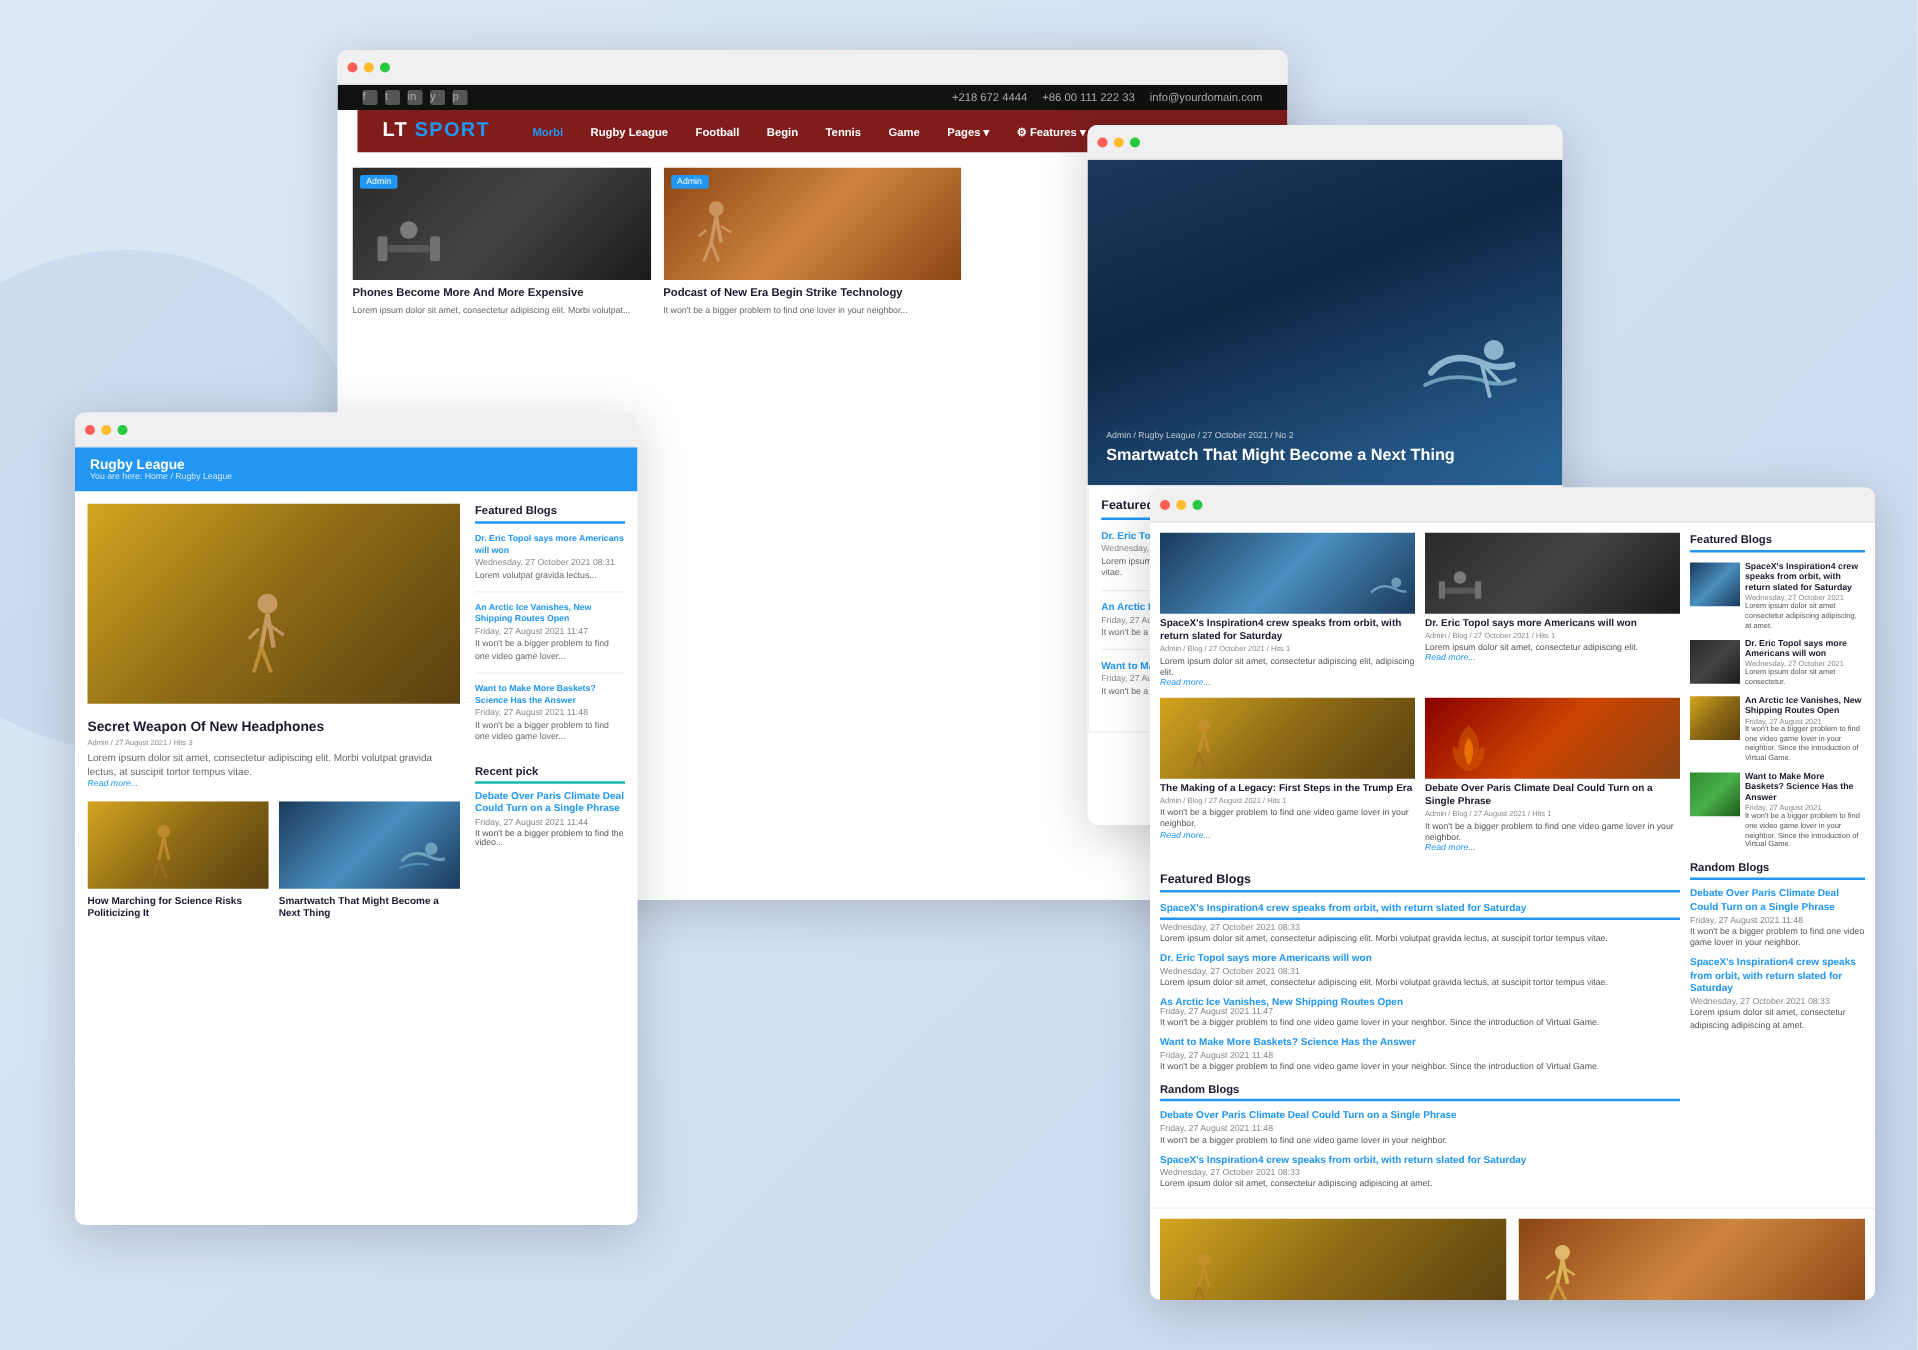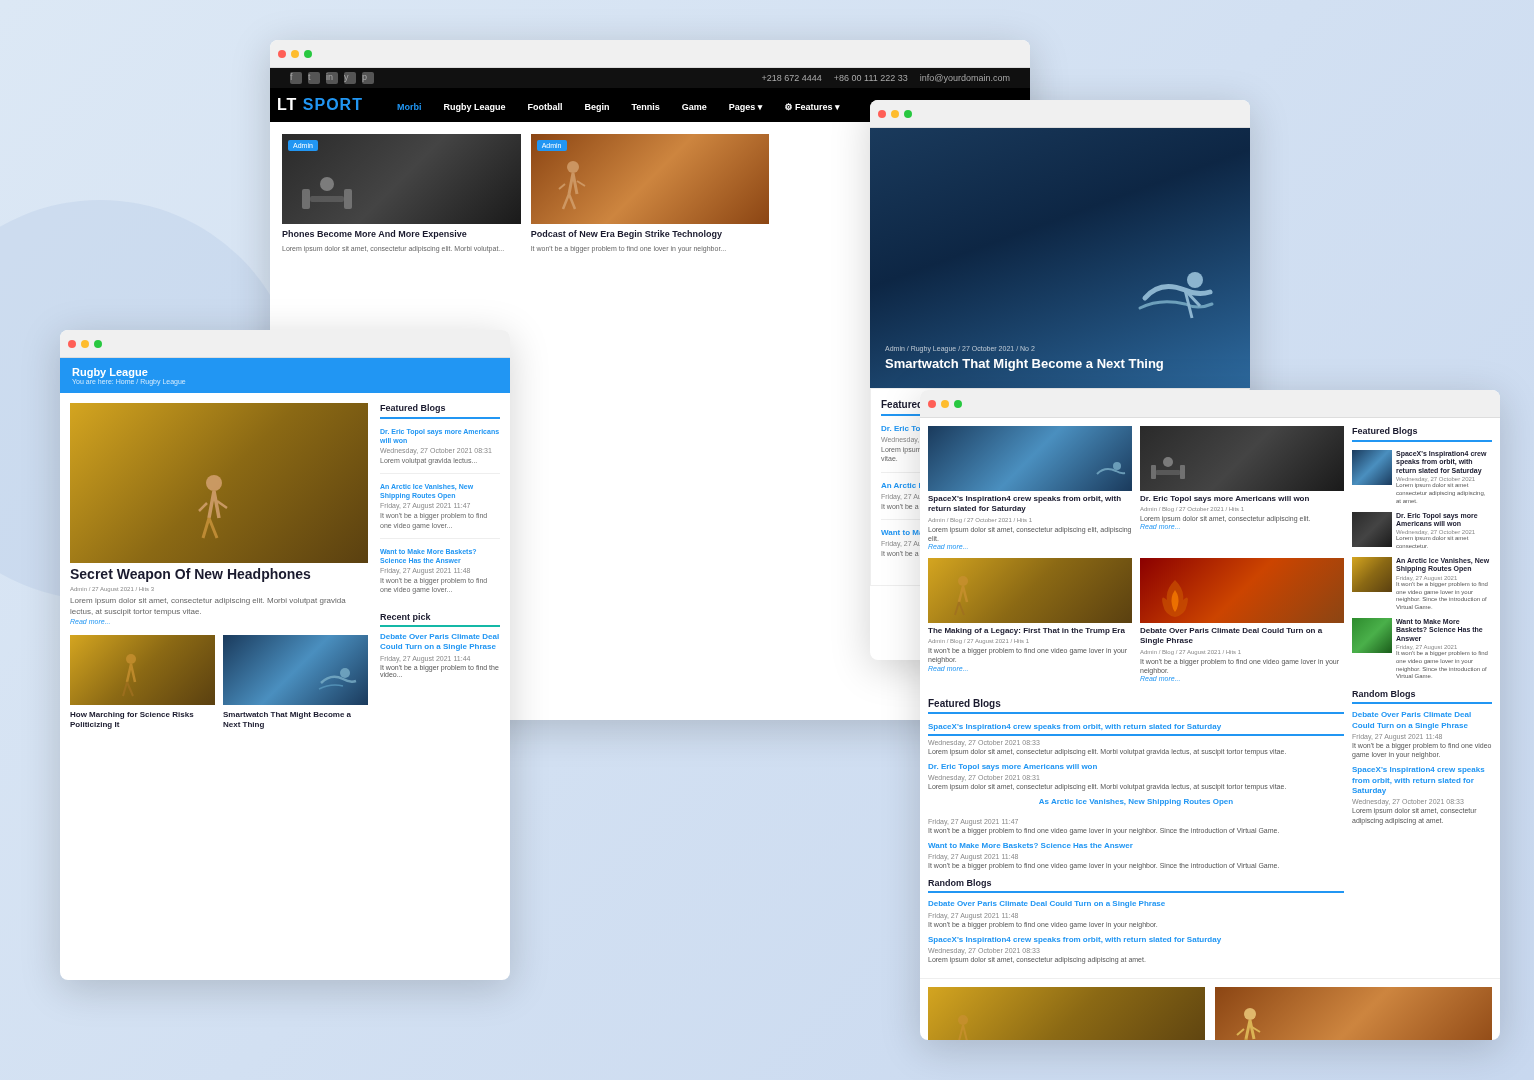--- a/index.html
+++ b/index.html
@@ -99,25 +99,26 @@
     }
     .top-bar-icons { display: flex; gap: 6px; }
     .social-icon {
       width: 12px; height: 12px;
       background: #555;
       border-radius: 2px;
       display: inline-block;
     }
 
     .nav-bar {
-      background: #000000;
-      padding: 8px 7px;
+      background: #7f1d1d;
+      padding: 8px 20px;
       display: flex;
       align-items: center;
       gap: 0;
+      margin-left: 16px;
     }
     .logo {
       font-size: 16px;
       font-weight: 900;
       color: #fff;
       margin-right: 30px;
       letter-spacing: 1px;
     }
     .logo span { color: #2196F3; }
     .nav-links {
@@ -594,21 +595,21 @@
       <div class="rugby-main">
         <div class="main-article">
           <div class="post-img-placeholder img-runner" style="height:160px;position:relative;">
             <svg style="position:absolute;bottom:10px;left:40%;opacity:0.85;" width="50" height="80" viewBox="0 0 50 80">
               <circle cx="25" cy="10" r="8" fill="#d4a270"></circle>
               <path d="M25 18 L20 45 M25 18 L30 45" stroke="#d4a270" stroke-width="3.5" fill="none"></path>
               <path d="M20 45 L14 65 M20 45 L28 65" stroke="#c8923a" stroke-width="3" fill="none"></path>
               <path d="M18 30 L10 38 M28 28 L38 35" stroke="#d4a270" stroke-width="2.5" fill="none"></path>
             </svg>
           </div>
-          <div class="post-title" style="font-size:14px;margin-top:2px;">Secret Weapon Of New Headphones</div>
+          <div class="post-title" style="font-size:11px;margin-top:12px;">Secret Weapon Of New Headphones</div>
           <div class="post-meta" style="margin:3px 0;">Admin / 27 August 2021 / Hits 3</div>
           <div class="post-excerpt" style="font-size:8px;">Lorem ipsum dolor sit amet, consectetur adipiscing elit. Morbi volutpat gravida lectus, at suscipit tortor tempus vitae.</div>
           <div class="read-more">Read more...</div>
         </div>
 
         <div class="post-list-2col">
           <div class="post-card-sm">
             <div class="post-img-placeholder img-runner" style="height:70px;position:relative;">
               <svg style="position:absolute;bottom:3px;left:30%;opacity:0.8;" width="35" height="50" viewBox="0 0 35 50">
                 <circle cx="17" cy="7" r="5" fill="#c89030"></circle>
@@ -701,21 +702,21 @@
             <div class="read-more">Read more...</div>
           </div>
           <div class="br-post">
             <div class="br-post-img img-runner" style="position:relative;">
               <svg style="position:absolute;bottom:3px;left:20px;opacity:0.8;" width="30" height="45" viewBox="0 0 30 45">
                 <circle cx="15" cy="6" r="5" fill="#c89030"></circle>
                 <path d="M15 11 L11 27 M15 11 L19 27" stroke="#c89030" stroke-width="2.5" fill="none"></path>
                 <path d="M11 27 L7 40 M11 27 L16 40" stroke="#a07020" stroke-width="2" fill="none"></path>
               </svg>
             </div>
-            <div class="br-post-title">The Making of a Legacy: First That in the Trump Era</div>
+            <div class="br-post-title">The Making of a Legacy: First Steps in the Trump Era</div>
             <div class="br-post-meta">Admin / Blog / 27 August 2021 / Hits 1</div>
             <div class="br-post-excerpt">It won't be a bigger problem to find one video game lover in your neighbor.</div>
             <div class="read-more">Read more...</div>
           </div>
           <div class="br-post">
             <div class="br-post-img img-fire" style="position:relative;">
               <svg style="position:absolute;bottom:3px;left:15px;opacity:0.8;" width="40" height="45" viewBox="0 0 40 45">
                 <path d="M20 5 Q30 15 28 25 Q35 18 32 30 Q30 40 20 42 Q10 40 8 30 Q5 18 12 25 Q10 15 20 5Z" fill="#cc5500" opacity="0.8"></path>
                 <path d="M20 15 Q25 22 23 30 Q22 35 20 37 Q18 35 17 30 Q15 22 20 15Z" fill="#ff8800" opacity="0.9"></path>
               </svg>
@@ -731,21 +732,21 @@
           <div class="featured-blogs-title">Featured Blogs</div>
 
           <div class="fb-section-featured-header" style="font-size:8px;font-weight:700;color:#2196F3;margin-bottom:3px;">SpaceX's Inspiration4 crew speaks from orbit, with return slated for Saturday</div>
           <div style="font-size:7px;color:#888;margin-bottom:1px;">Wednesday, 27 October 2021 08:33</div>
           <div class="fb-post-excerpt">Lorem ipsum dolor sit amet, consectetur adipiscing elit. Morbi volutpat gravida lectus, at suscipit tortor tempus vitae.</div>
 
           <div style="font-size:8px;font-weight:700;color:#2196F3;margin-bottom:3px;">Dr. Eric Topol says more Americans will won</div>
           <div style="font-size:7px;color:#888;margin-bottom:1px;">Wednesday, 27 October 2021 08:31</div>
           <div class="fb-post-excerpt">Lorem ipsum dolor sit amet, consectetur adipiscing elit. Morbi volutpat gravida lectus, at suscipit tortor tempus vitae.</div>
 
-          <div style="font-size:8px;font-weight:700;color:#2196F3;margin-bottom:12px;text-align:center;">As Arctic Ice Vanishes, New Shipping Routes Open</div>
+          <div style="font-size:8px;font-weight:700;color:#2196F3;margin-bottom:0;">As Arctic Ice Vanishes, New Shipping Routes Open</div>
           <div style="font-size:7px;color:#888;margin-bottom:1px;">Friday, 27 August 2021 11:47</div>
           <div class="fb-post-excerpt">It won't be a bigger problem to find one video game lover in your neighbor. Since the introduction of Virtual Game.</div>
 
           <div style="font-size:8px;font-weight:700;color:#2196F3;margin-bottom:3px;">Want to Make More Baskets? Science Has the Answer</div>
           <div style="font-size:7px;color:#888;margin-bottom:1px;">Friday, 27 August 2021 11:48</div>
           <div class="fb-post-excerpt">It won't be a bigger problem to find one video game lover in your neighbor. Since the introduction of Virtual Game.</div>
 
           <div style="margin-top:8px;">
             <div class="random-blogs-title">Random Blogs</div>
             <div class="random-blog-link">Debate Over Paris Climate Deal Could Turn on a Single Phrase</div>

